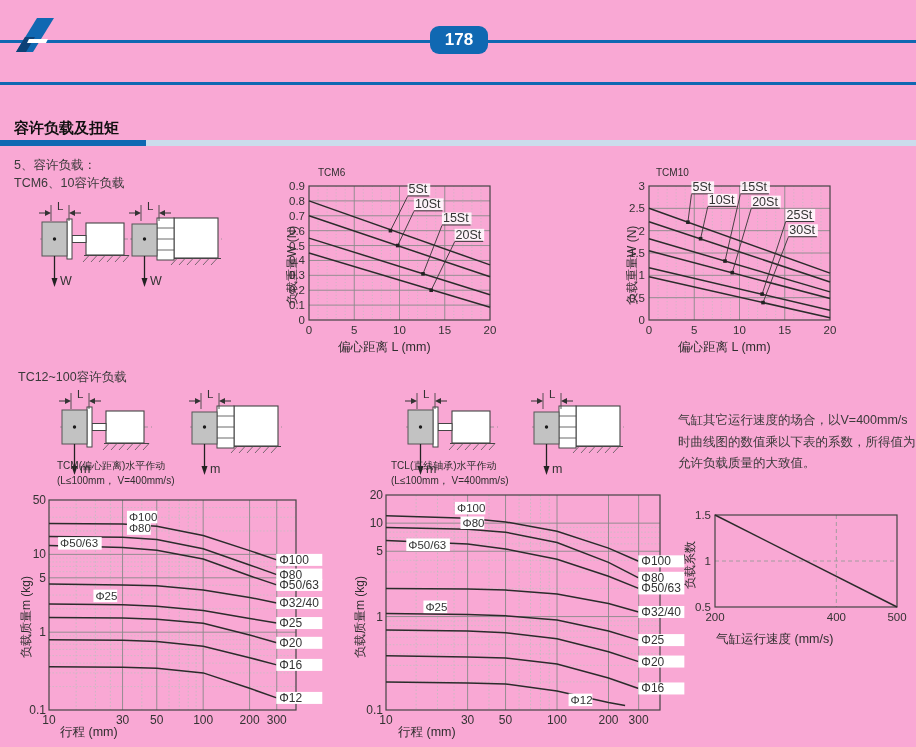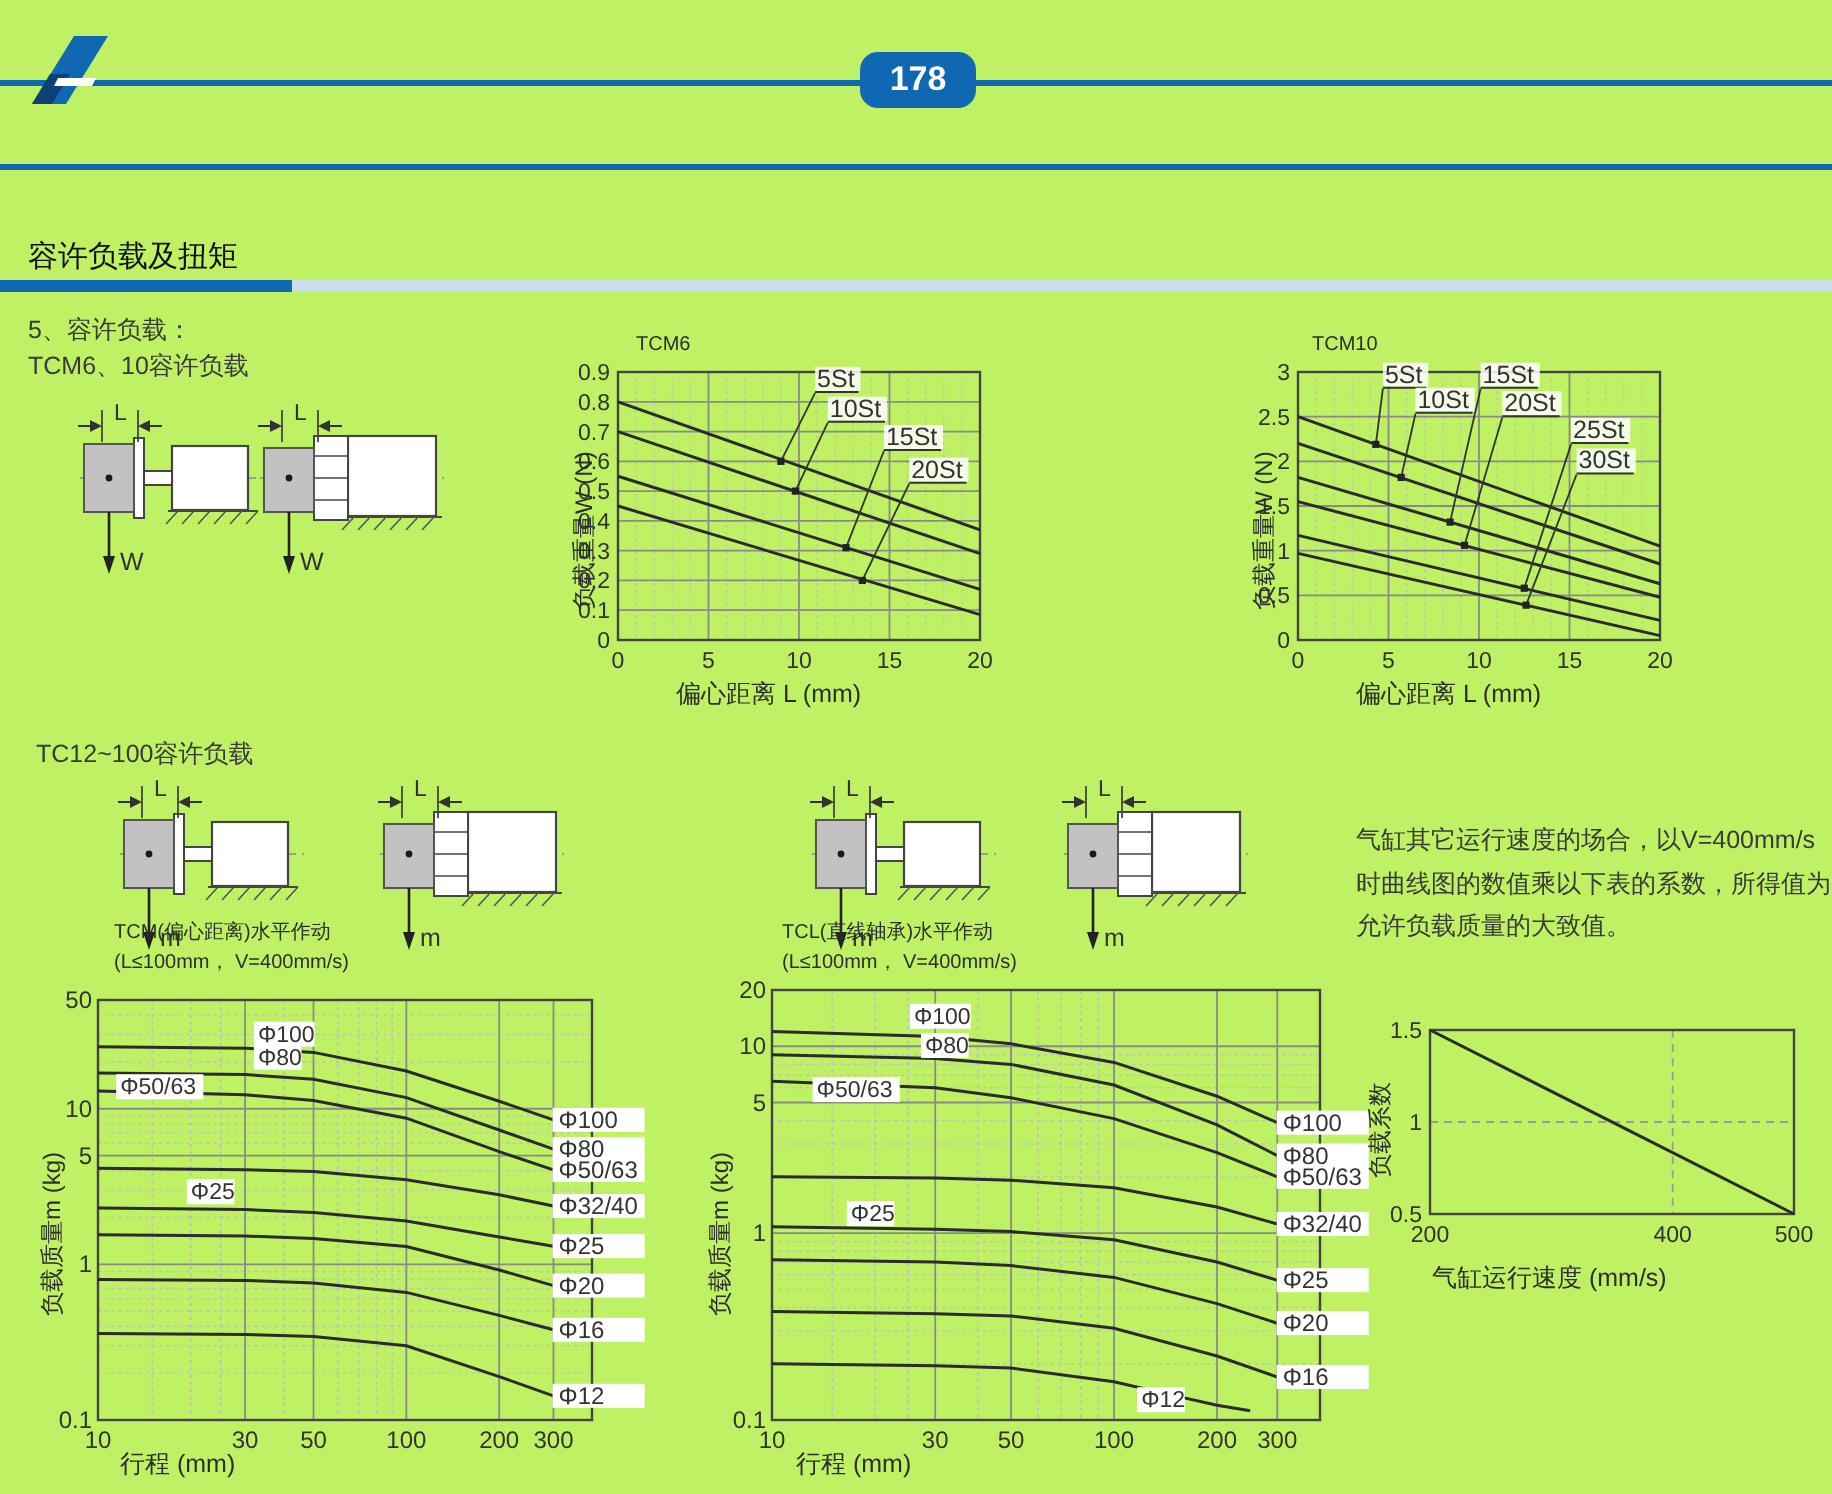--- a/index.html
+++ b/index.html
@@ -1,28 +1,28 @@
 <!DOCTYPE html>
 <html><head>
 <meta charset="utf-8">
 <style>
   html,body{margin:0;padding:0;background:#f2f2f2}
-  .page{position:relative;width:916px;height:747px;background:#bef264;
+  .page{position:relative;width:916px;height:747px;background:#f9a8d4;
     font-family:"Liberation Sans","DejaVu Sans",sans-serif;color:#333;
     overflow:hidden;border-right:1px solid #d9d9d9;margin:0 auto}
   .abs{position:absolute}
   .topline{left:0;top:40px;width:916px;height:3px;background:#1068b2}
   .rule2{left:0;top:82px;width:916px;height:3px;background:#1068b2}
   .badge{left:430px;top:26px;width:58px;height:28px;background:#1068b2;border-radius:9px;
     color:#fff;font-size:17px;font-weight:bold;text-align:center;line-height:28px}
   .brand{right:12px;top:44px;font-size:29px;font-weight:bold;font-style:italic;
     color:#0d5ca8;letter-spacing:-1px}
   .title{left:13px;top:46px;font-size:25px;font-weight:bold;color:#1b1b1b;letter-spacing:3px}
   .series-title{left:14px;top:90px;font-size:17px;font-weight:bold;color:#111}
-  .section-title{left:14px;top:119px;font-size:15px;font-weight:normal;color:#111}
+  .section-title{left:14px;top:119px;font-size:15px;font-weight:bold;color:#111}
   .bar-dark{left:0;top:140px;width:146px;height:6px;background:#1068b2}
   .bar-light{left:146px;top:140px;width:770px;height:6px;background:#cbdcec}
   .note{font-size:12.5px;color:#3a3a3a}
   .chart-title{font-size:10px;color:#2e2e2e}
   .axis-label{font-size:12.5px;color:#2e2e2e;white-space:nowrap}
   .vlabel{transform:rotate(-90deg);transform-origin:0 0;font-size:12px;color:#2e2e2e;white-space:nowrap}
   .speed-note{left:678px;top:410px;width:242px;font-size:12.5px;line-height:1.72;color:#3a3a3a}
   svg.abs{overflow:visible}
   svg text{font-family:"Liberation Sans","DejaVu Sans",sans-serif;fill:#333}
 </style>

